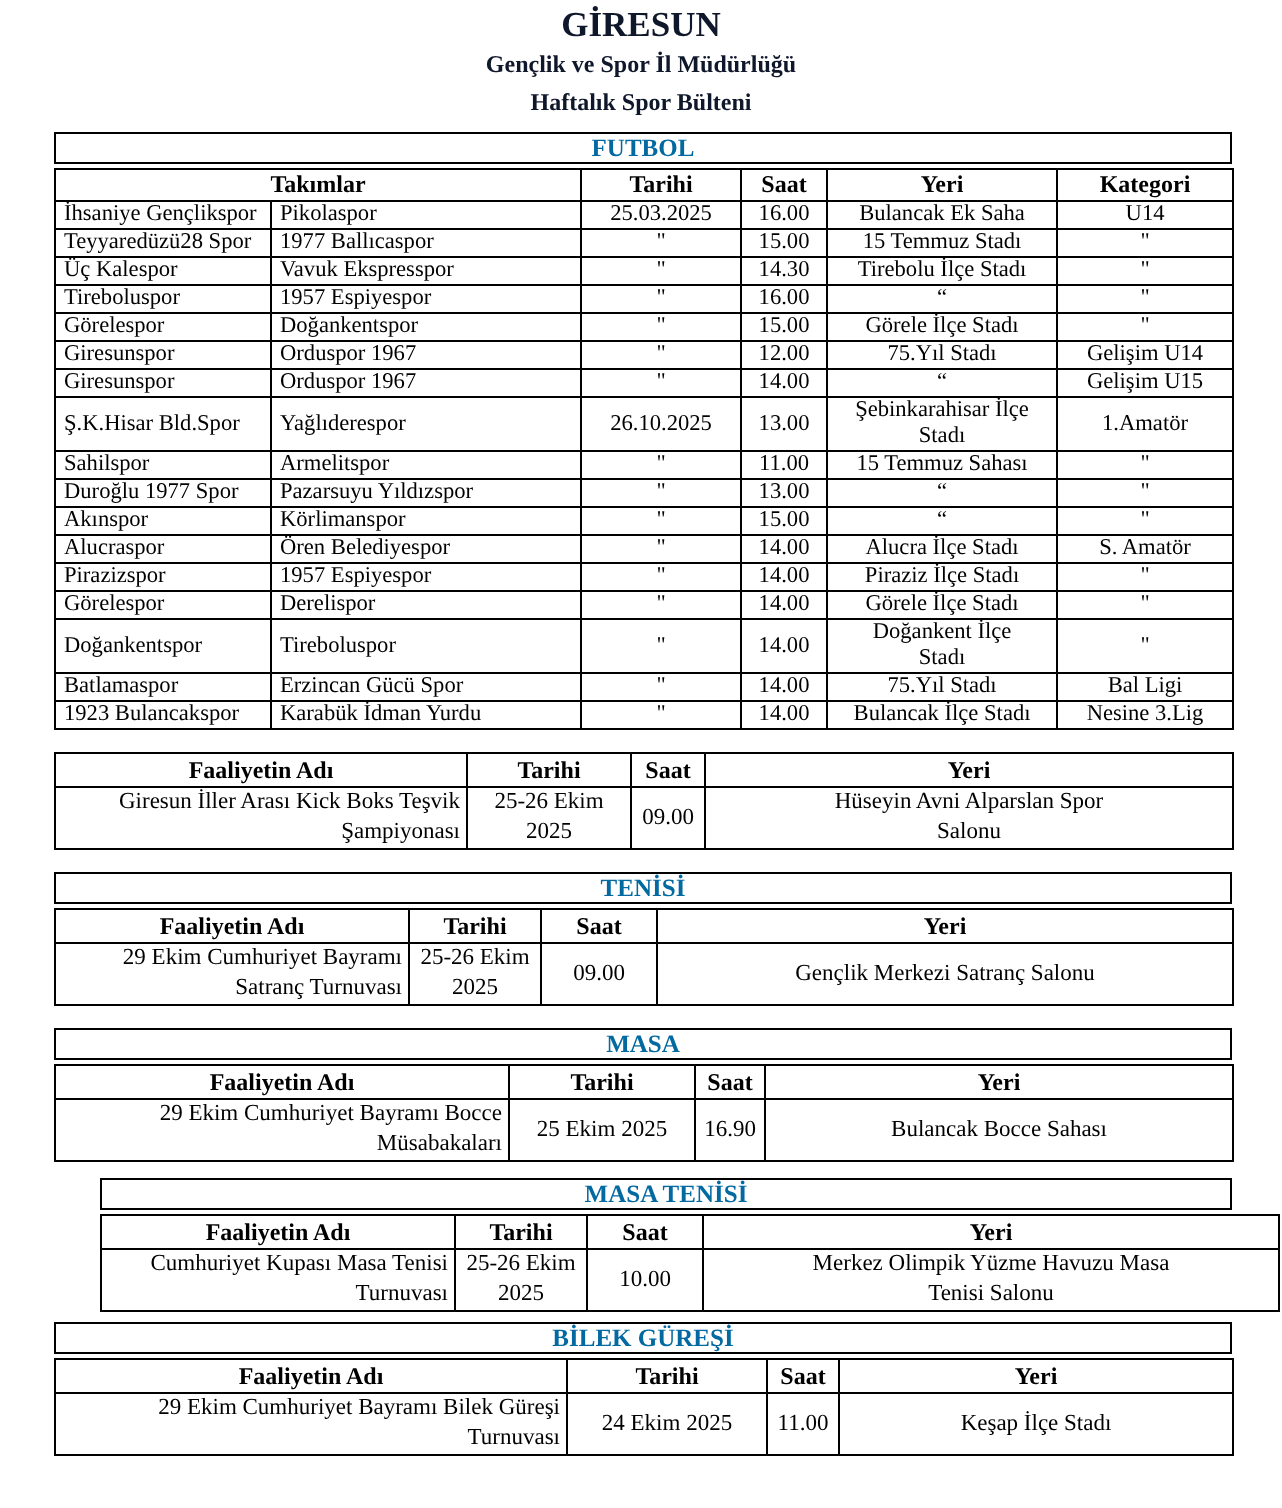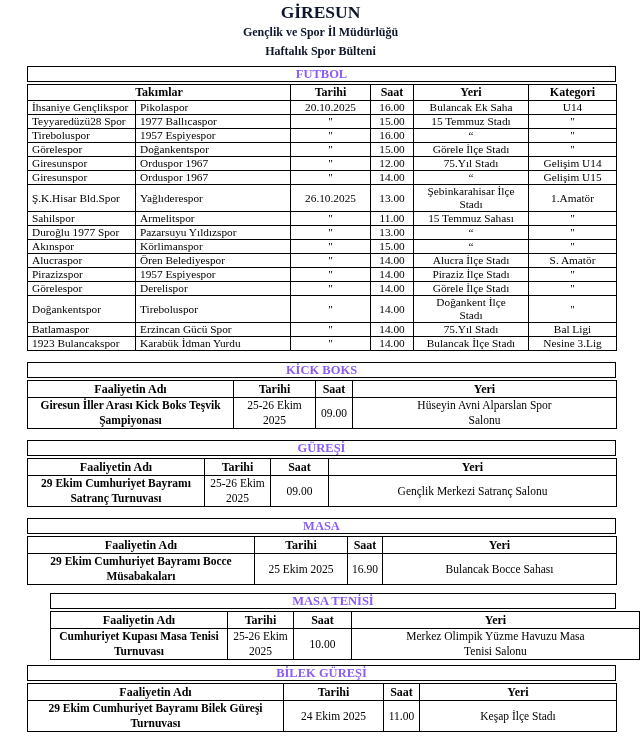--- a/index.html
+++ b/index.html
@@ -14,35 +14,35 @@
   .content{margin-left:27px;width:589px;}
   .sport{margin-top:12px;}
   .sport.first{margin-top:5px;}
   .sec-kick{margin-top:11px;}
   .sec-satranc{margin-top:11px;}
   .sec-bocce{margin-top:11px;}
   .sec-masa{margin-top:8px;margin-left:23px;}
   .sec-bilek{margin-top:5px;}
   table.banner{width:100%;border-collapse:collapse;margin-bottom:2px;}
   table.banner td{
-    border:1px solid #000;text-align:center;font-weight:bold;color:#8b5cf6;
+    border:1px solid #000;text-align:center;font-weight:bold;color:#0369a1;
     font-size:12.5px;line-height:14px;padding:0;
   }
   table.grid{width:100%;border-collapse:collapse;table-layout:fixed;}
   table.grid th,table.grid td{
     border:1px solid #000;text-align:center;vertical-align:middle;
     padding:0 3px;overflow:hidden;
   }
   .futbol th{font-size:12px;line-height:15px;font-weight:bold;}
   .futbol td{font-size:11.3px;line-height:13px;padding:1px 3px;}
   .futbol td.al{text-align:left;padding-left:4px;}
   .futbol td.pre{white-space:pre-line;}
   .activity th{font-size:12px;line-height:16px;font-weight:bold;}
   .activity td{font-size:11.5px;line-height:15px;padding:1px 4px;}
-  .activity td.al{text-align:center;font-weight:bold;}
+  .activity td.al{text-align:right;}
   .activity td.pre{white-space:pre-line;text-align:center;}
 </style>
 </head>
 <body>
 
 <div class="page">
 
 
   <div class="doc-titles">
     <div class="t1">GİRESUN</div>
@@ -75,31 +75,39 @@
             <th>Tarihi</th>
             <th>Saat</th>
             <th>Yeri</th>
             <th>Kategori</th>
           </tr>
         </thead>
         <tbody id="futbol-body">
             <tr>
           <td class="al">İhsaniye Gençlikspor</td>
           <td class="al">Pikolaspor</td>
-          <td>20.10.2025</td>
+          <td>25.03.2025</td>
           <td>16.00</td>
           <td class="pre">Bulancak Ek Saha</td>
           <td>U14</td>
         </tr>
             <tr>
           <td class="al">Teyyaredüzü28 Spor</td>
           <td class="al">1977 Ballıcaspor</td>
           <td>"</td>
           <td>15.00</td>
           <td class="pre">15 Temmuz Stadı</td>
+          <td>"</td>
+        </tr>
+            <tr>
+          <td class="al">Üç Kalespor</td>
+          <td class="al">Vavuk Ekspresspor</td>
+          <td>"</td>
+          <td>14.30</td>
+          <td class="pre">Tirebolu İlçe Stadı</td>
           <td>"</td>
         </tr>
             <tr>
           <td class="al">Tireboluspor</td>
           <td class="al">1957 Espiyespor</td>
           <td>"</td>
           <td>16.00</td>
           <td class="pre">“</td>
           <td>"</td>
         </tr>
@@ -208,27 +216,20 @@
           <td>14.00</td>
           <td class="pre">Bulancak İlçe Stadı</td>
           <td>Nesine 3.Lig</td>
         </tr>
           </tbody>
       </table>
 
     </section>
 
     <section class="sport sec-kick">
-      <table class="banner">
-        <tbody>
-            <tr>
-              <td>KİCK BOKS</td>
-            </tr>
-          </tbody>
-      </table>
       <table class="grid activity">
         <colgroup>
             <col style="width:206px">
             <col style="width:82px">
             <col style="width:37px">
             <col style="width:264px">
           </colgroup>
         <thead>
           <tr>
             <th>Faaliyetin Adı</th>
@@ -247,21 +248,21 @@
 Salonu</td>
           </tr>
         </tbody>
       </table>
     </section>
 
     <section class="sport sec-satranc">
       <table class="banner">
         <tbody>
             <tr>
-              <td>GÜREŞİ</td>
+              <td>TENİSİ</td>
             </tr>
           </tbody>
       </table>
       <table class="grid activity">
         <colgroup>
             <col style="width:177px">
             <col style="width:66px">
             <col style="width:58px">
             <col style="width:288px">
           </colgroup>

